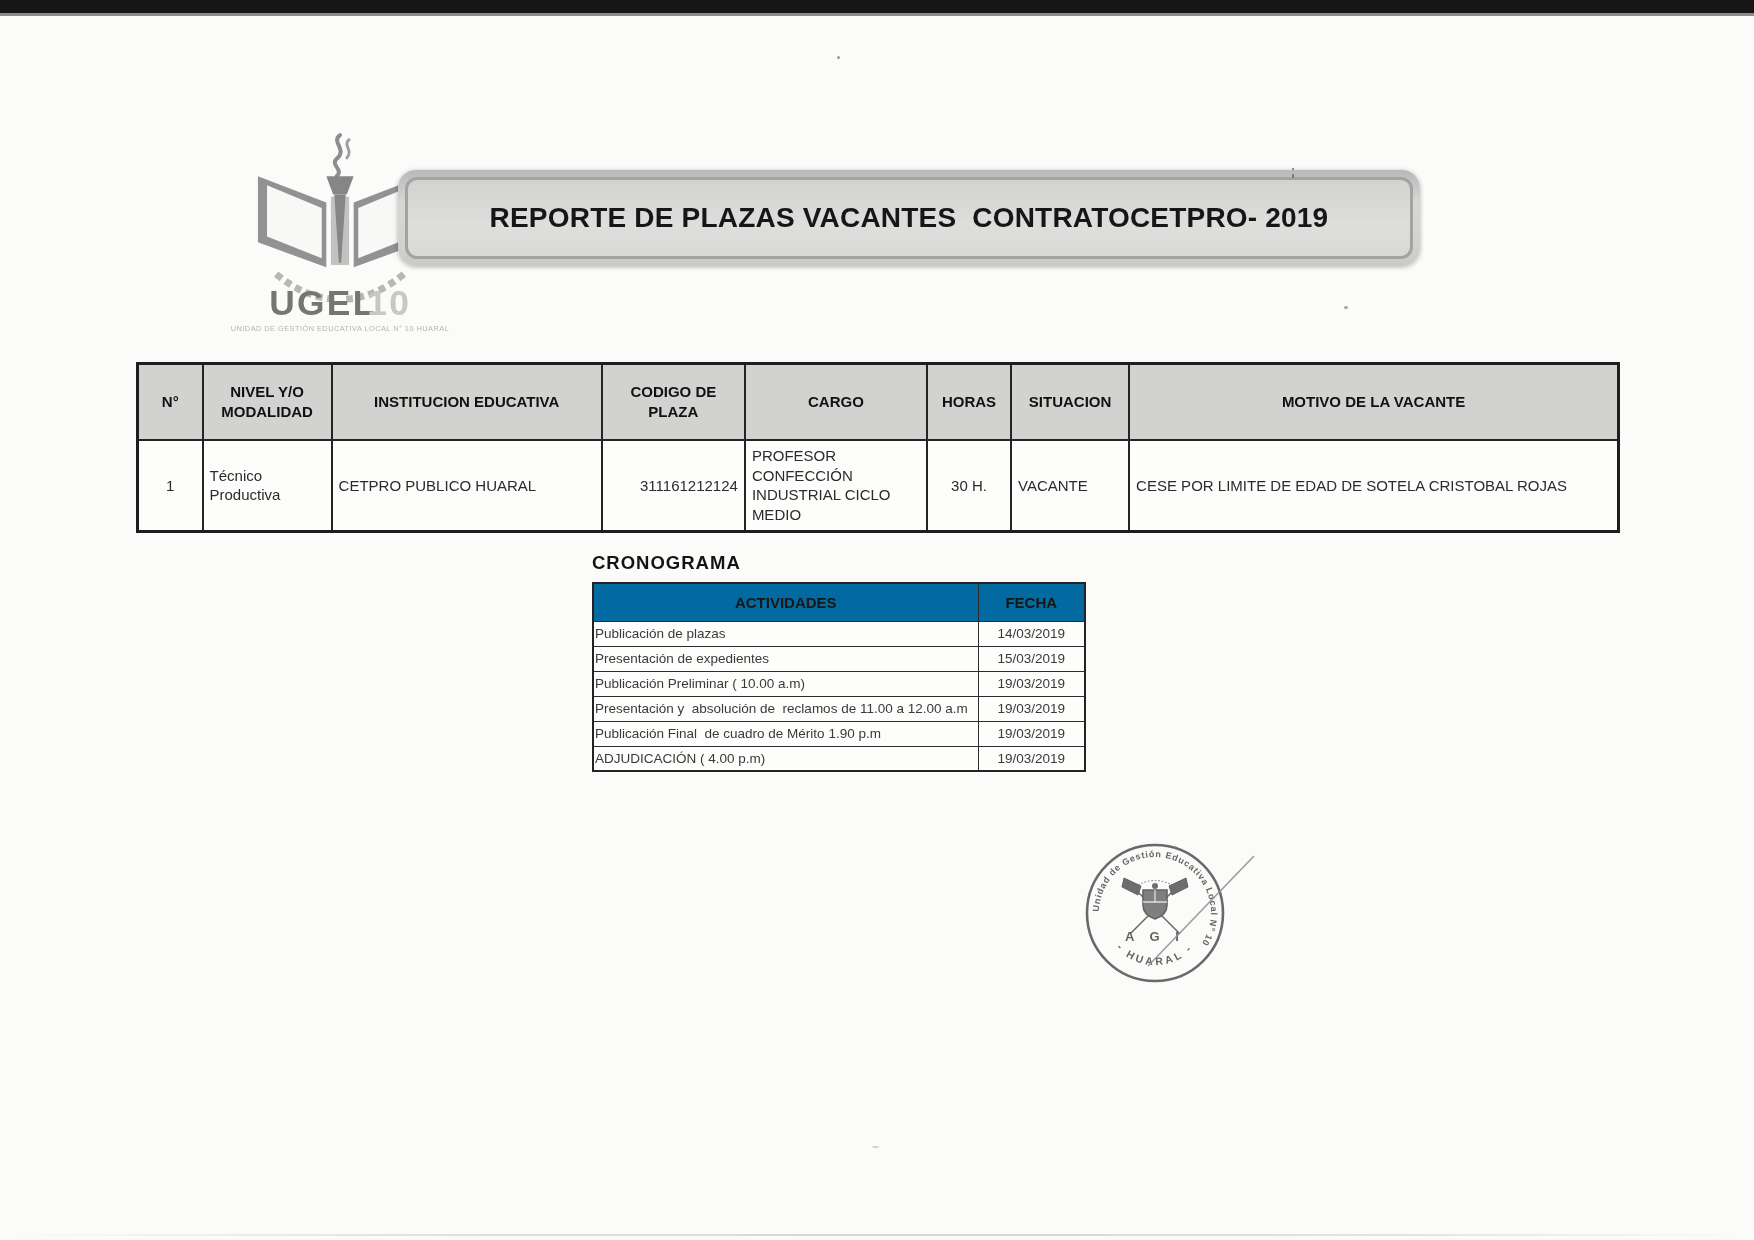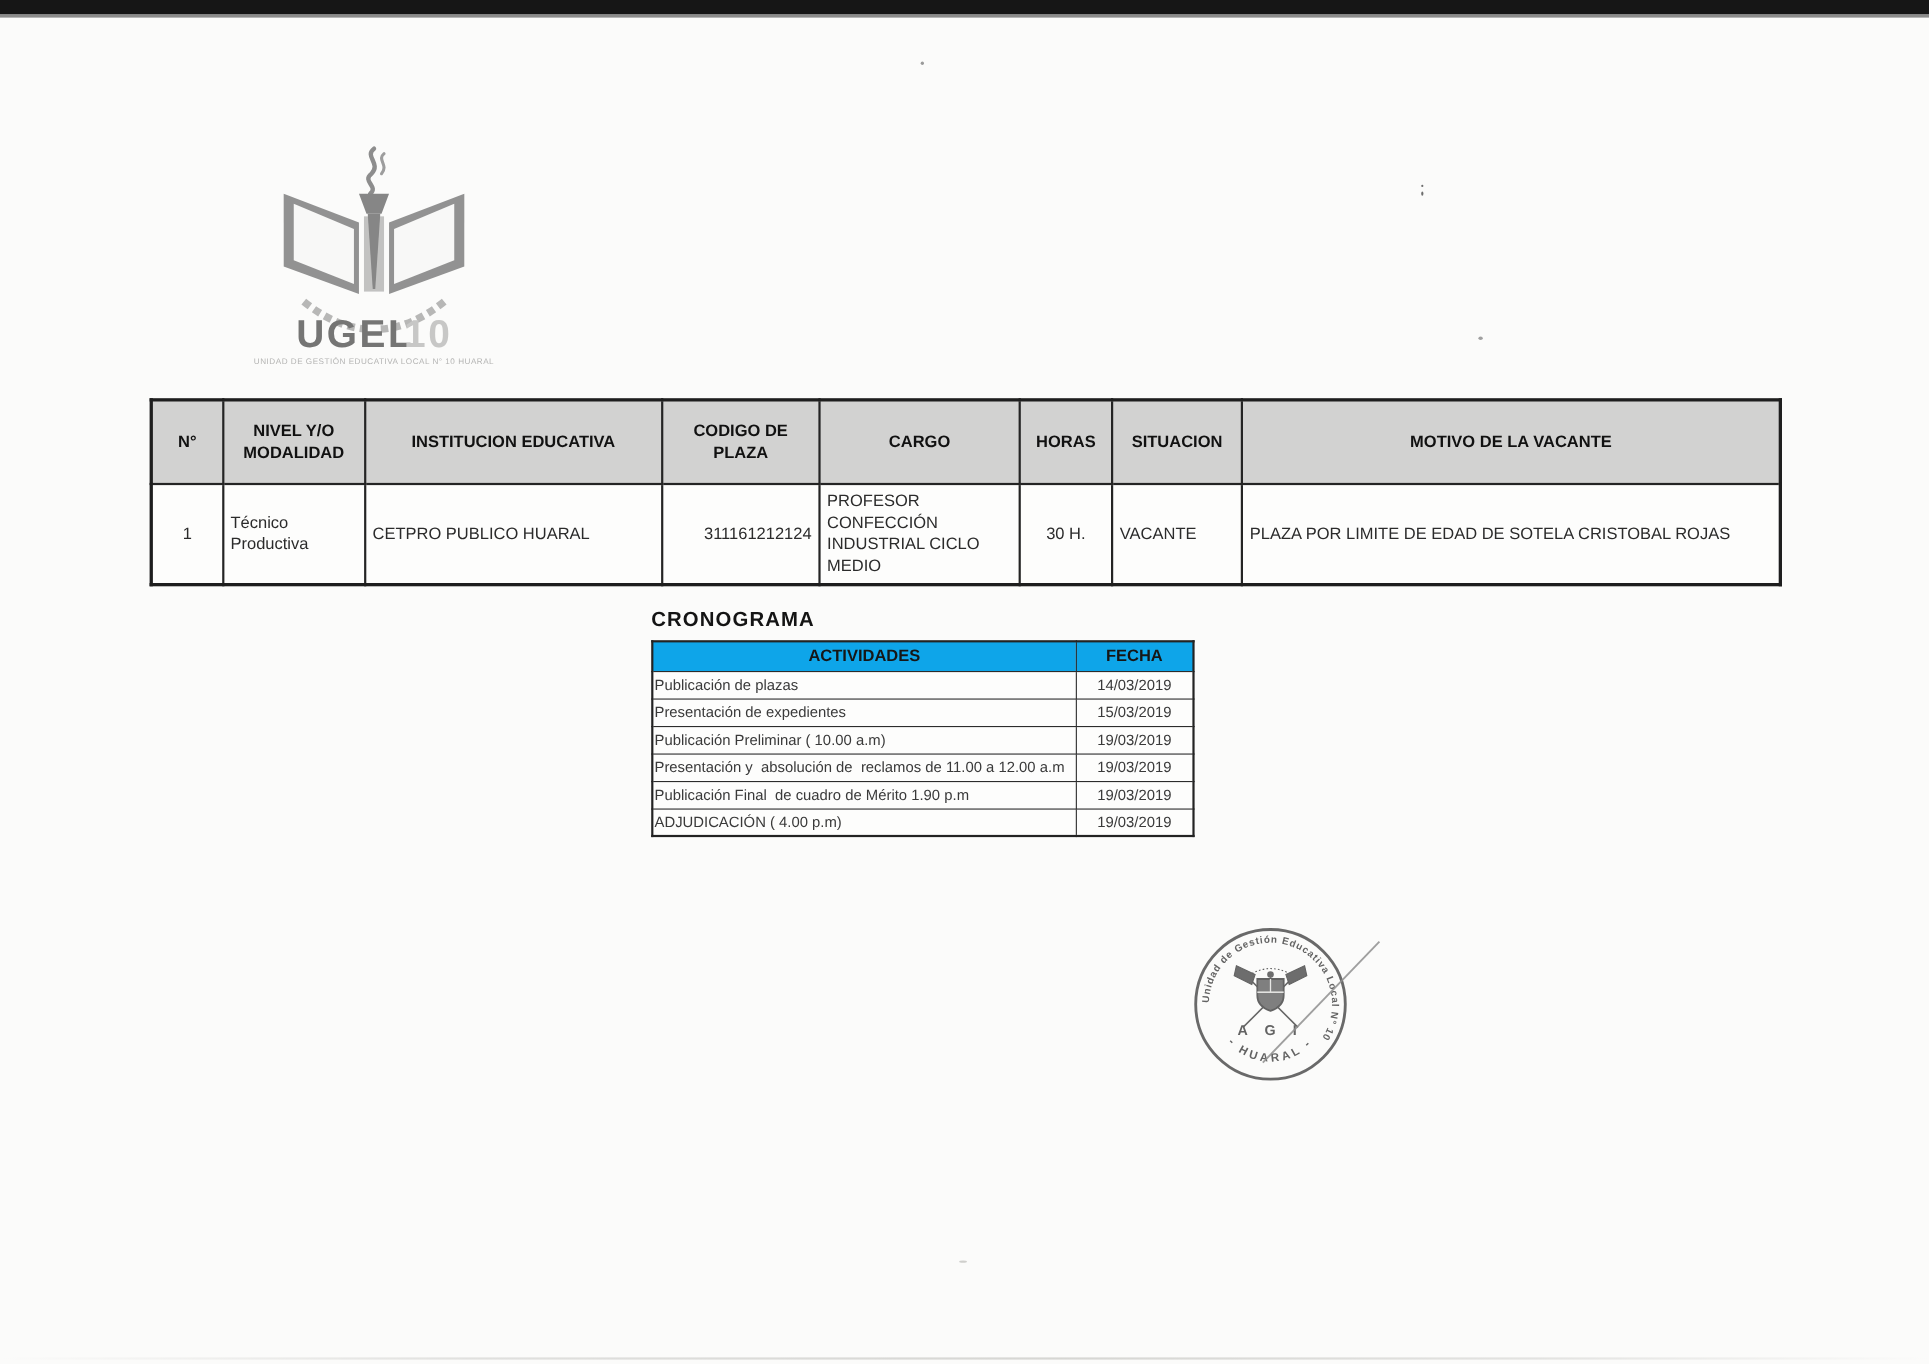--- a/index.html
+++ b/index.html
@@ -86,21 +86,21 @@
     color: #141414; letter-spacing: 1px;
   }
   .ctable {
     position: absolute; left: 592px; top: 582px; width: 492px;
     table-layout: fixed;
     border: 2px solid #232323;
     background: #fdfdfc;
   }
   .ctable th, .ctable td { border: 1.5px solid #2c2c2c; }
   .ctable th {
-    background: #0ea5e9; height: 27px;
+    background: #0369a1; height: 38px;
     font-size: 15px; font-weight: 700; color: #161616;
     text-align: center; vertical-align: middle;
   }
   .ctable td {
     height: 25px; font-size: 13.5px; color: #3a3a3a;
     vertical-align: middle; padding: 1px 1px;
   }
 
   
   .stamp { position: absolute; left: 1080px; top: 838px; width: 150px; height: 150px; opacity: .88; }
@@ -135,20 +135,25 @@
       <g>
         <path d="M44,130 Q70,151 96,152" fill="none" stroke="#b7b7b6" stroke-width="6" stroke-dasharray="6 4"></path>
         <path d="M156,130 Q130,151 104,152" fill="none" stroke="#b7b7b6" stroke-width="6" stroke-dasharray="6 4"></path>
       </g>
       <text x="38" y="166" font-size="31" font-weight="bold" letter-spacing="2" fill="#757574">UGEL</text>
       <text x="124" y="166" font-size="31" font-weight="bold" letter-spacing="2" fill="#c7c7c6">10</text>
       <text x="100" y="180" font-size="6.5" letter-spacing=".4" fill="#b4b4b3" text-anchor="middle" class="logo-sub">UNIDAD DE GESTIÓN EDUCATIVA LOCAL N° 10 HUARAL</text>
     </svg>
   </div>
 
+  <div class="banner">
+    <div class="banner-inner">
+      <div class="banner-title">REPORTE DE PLAZAS VACANTES  CONTRATOCETPRO- 2019</div>
+    </div>
+  </div>
 
   <table class="vtable">
     <colgroup>
       <col style="width:65px">
         <col style="width:129px">
         <col style="width:270px">
         <col style="width:143px">
       <col style="width:182px">
         <col style="width:84px">
         <col style="width:118px">
@@ -171,21 +176,21 @@
         <td class="c-center">1</td>
         <td class="c-left">Técnico Productiva</td>
         <td class="c-left">CETPRO PUBLICO HUARAL</td>
         <td class="c-right">311161212124</td>
         <td class="c-left prewrap">PROFESOR
 CONFECCIÓN
 INDUSTRIAL CICLO
 MEDIO</td>
         <td class="c-center">30 H.</td>
         <td class="c-left">VACANTE</td>
-        <td class="c-left">PLAZA POR LIMITE DE EDAD DE SOTELA CRISTOBAL ROJAS</td>
+        <td class="c-left">CESE POR LIMITE DE EDAD DE SOTELA CRISTOBAL ROJAS</td>
       </tr>
     </tbody>
   </table>
 
   <div class="crono-title">CRONOGRAMA</div>
   <table class="ctable">
     <colgroup>
         <col style="width:385px">
         <col style="width:107px">
       </colgroup>

